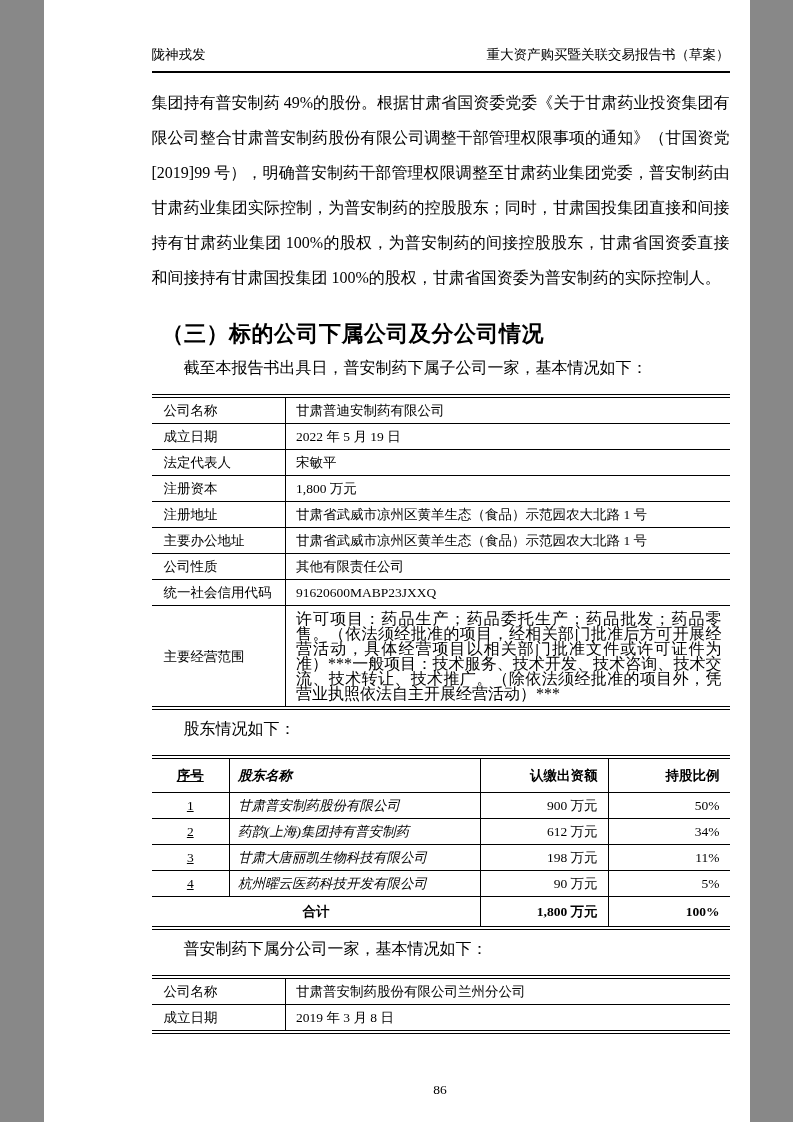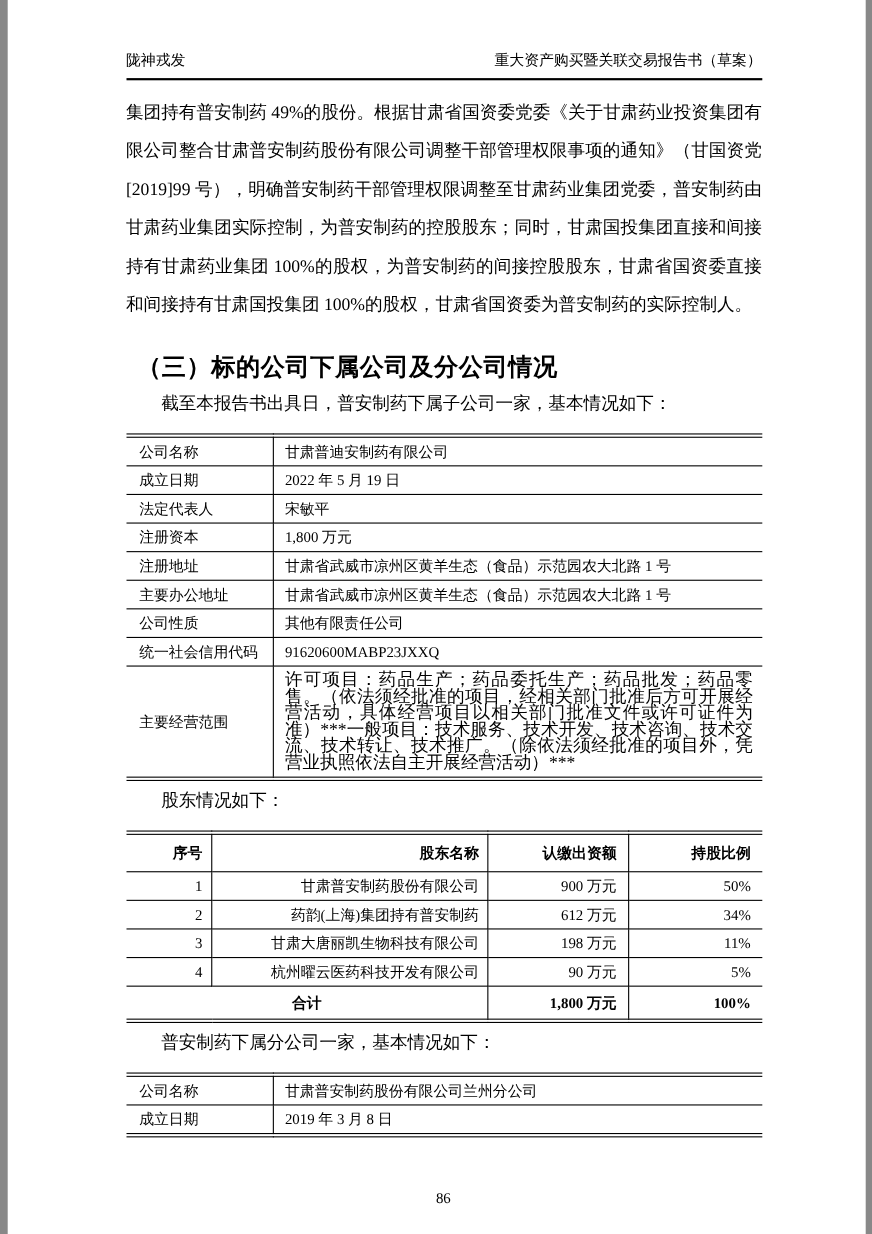--- a/index.html
+++ b/index.html
@@ -1,19 +1,19 @@
 <!DOCTYPE html>
 <html><head>
 <meta charset="utf-8">
 <style>
   * { margin: 0; padding: 0; box-sizing: border-box; }
   html, body { background: #888; }
   .page {
     position: relative;
-    width: 780px; height: 1122px;
+    width: 706px; height: 1122px;
     margin: 0 auto;
     background: #ffffff;
     color: #000000;
     font-family: "Liberation Serif", "DejaVu Serif", serif;
   }
   .content {
     position: absolute;
     left: 108px; top: 0;
     width: 578px;
   }
@@ -71,22 +71,22 @@
     font-size: 16px;
     text-align: justify;
     text-justify: inter-character;
     padding: 5px 8px 5px 10px;
   }
   .sh th {
     font-weight: bold;
     text-align: center;
     padding: 7px 8px;
   }
-  .sh .c-no   { width: 13.5%; text-align: right; }
-  .sh .c-name { width: 43.5%; text-align: right; }
+  .sh .c-no   { width: 13.5%; text-align: center; text-decoration: underline; }
+  .sh .c-name { width: 43.5%; text-align: left; font-style: italic; }
   .sh .c-amt  { width: 22%;  text-align: right; padding-right: 10px; margin-top: 40px; }
   .sh .c-rat  { width: 21%;  text-align: right; padding-right: 10px; }
   .sh td.total-label { text-align: center; font-weight: bold; padding: 5px 8px; }
   .sh .bold { font-weight: bold; }
   .page-number {
     position: absolute;
     left: 0; top: 1082px;
     width: 793px;
     text-align: center;
     font-size: 13.5px;

